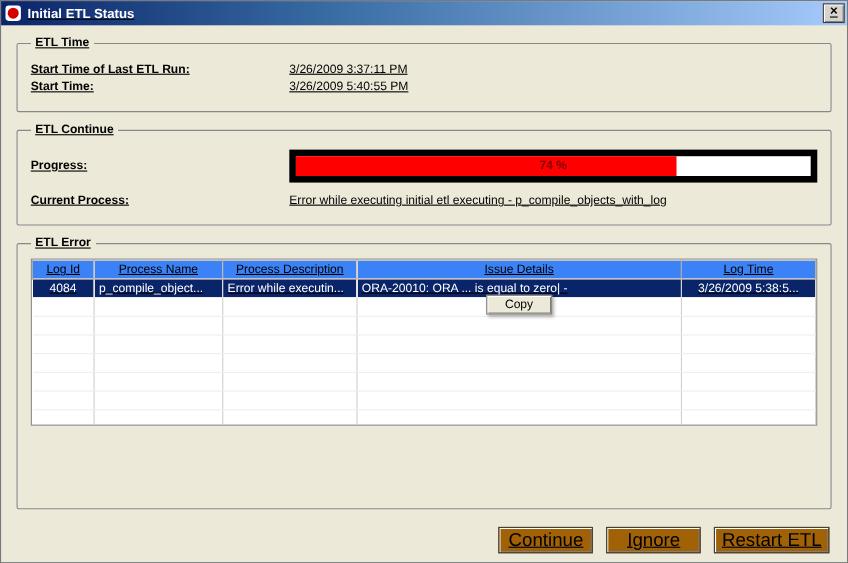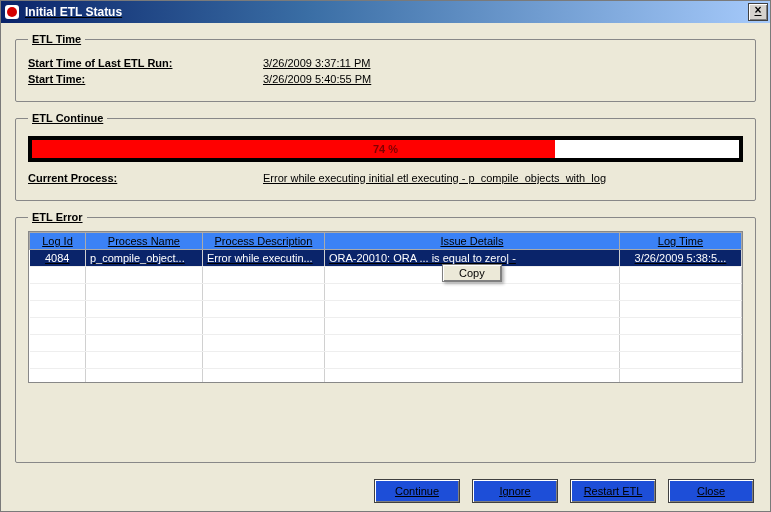--- a/index.html
+++ b/index.html
@@ -88,21 +88,21 @@
   .row .label {
     width: 210px;
     font-weight: bold;
   }
   .row .value {
     flex: 1;
   }
   .progress-wrap {
     flex: 1;
     height: 18px;
-    border: 4px solid #000000;
+    border: 6px solid #000000;
     background: #fff;
     position: relative;
   }
   .progress-fill {
     position: absolute;
     left: 0; top: 0; bottom: 0;
     background: #ff0000;
     width: 74%;
   }
   .progress-text {
@@ -166,25 +166,25 @@
   }
   .button-bar {
     display: flex;
     justify-content: flex-end;
     gap: 12px;
     padding: 6px 2px 0 2px;
   }
   .btn {
     min-width: 86px;
     height: 24px;
-    background: #1d4ed8;
+    background: #a16207;
     border: 1px solid #404040;
     box-shadow: inset 1px 1px 0 #fff, inset -1px -1px 0 #808080;
     font-family: inherit;
-    font-size: 11px;
+    font-size: 17px;
     cursor: pointer;
   }
   .mnemonic {
     text-decoration: underline;
   }
   .col-logid   { width: 55px;  text-align: center; }
   .col-pname   { width: 115px; }
   .col-pdesc   { width: 120px; }
   .col-issue   { width: 290px; }
   .col-time    { width: 120px; text-align: center; }
@@ -212,20 +212,21 @@
       </div>
       <div class="row">
         <div class="label">Start Time:</div>
         <div class="value">3/26/2009 5:40:55 PM</div>
       </div>
     </fieldset>
 
     <fieldset>
       <legend>ETL Continue</legend>
       <div class="row">
+        <div class="label">Progress:</div>
         <div class="progress-wrap">
           <div class="progress-fill" style="width:74%"></div>
           <div class="progress-text">74 %</div>
         </div>
       </div>
       <div class="row" style="margin-top:10px;">
         <div class="label">Current Process:</div>
         <div class="value">Error while executing initial etl executing - p_compile_objects_with_log</div>
       </div>
     </fieldset>
@@ -310,17 +311,16 @@
           </tbody>
         </table>
         <div class="context-menu">Copy</div>
       </div>
     </fieldset>
 
     <div class="button-bar">
       <button class="btn">Continue</button>
       <button class="btn"><span class="mnemonic">I</span>gnore</button>
       <button class="btn">Restart ETL</button>
-      <button class="btn"><span class="mnemonic">C</span>lose</button>
     </div>
 
   </div>
 </div>
 
 </body></html>

